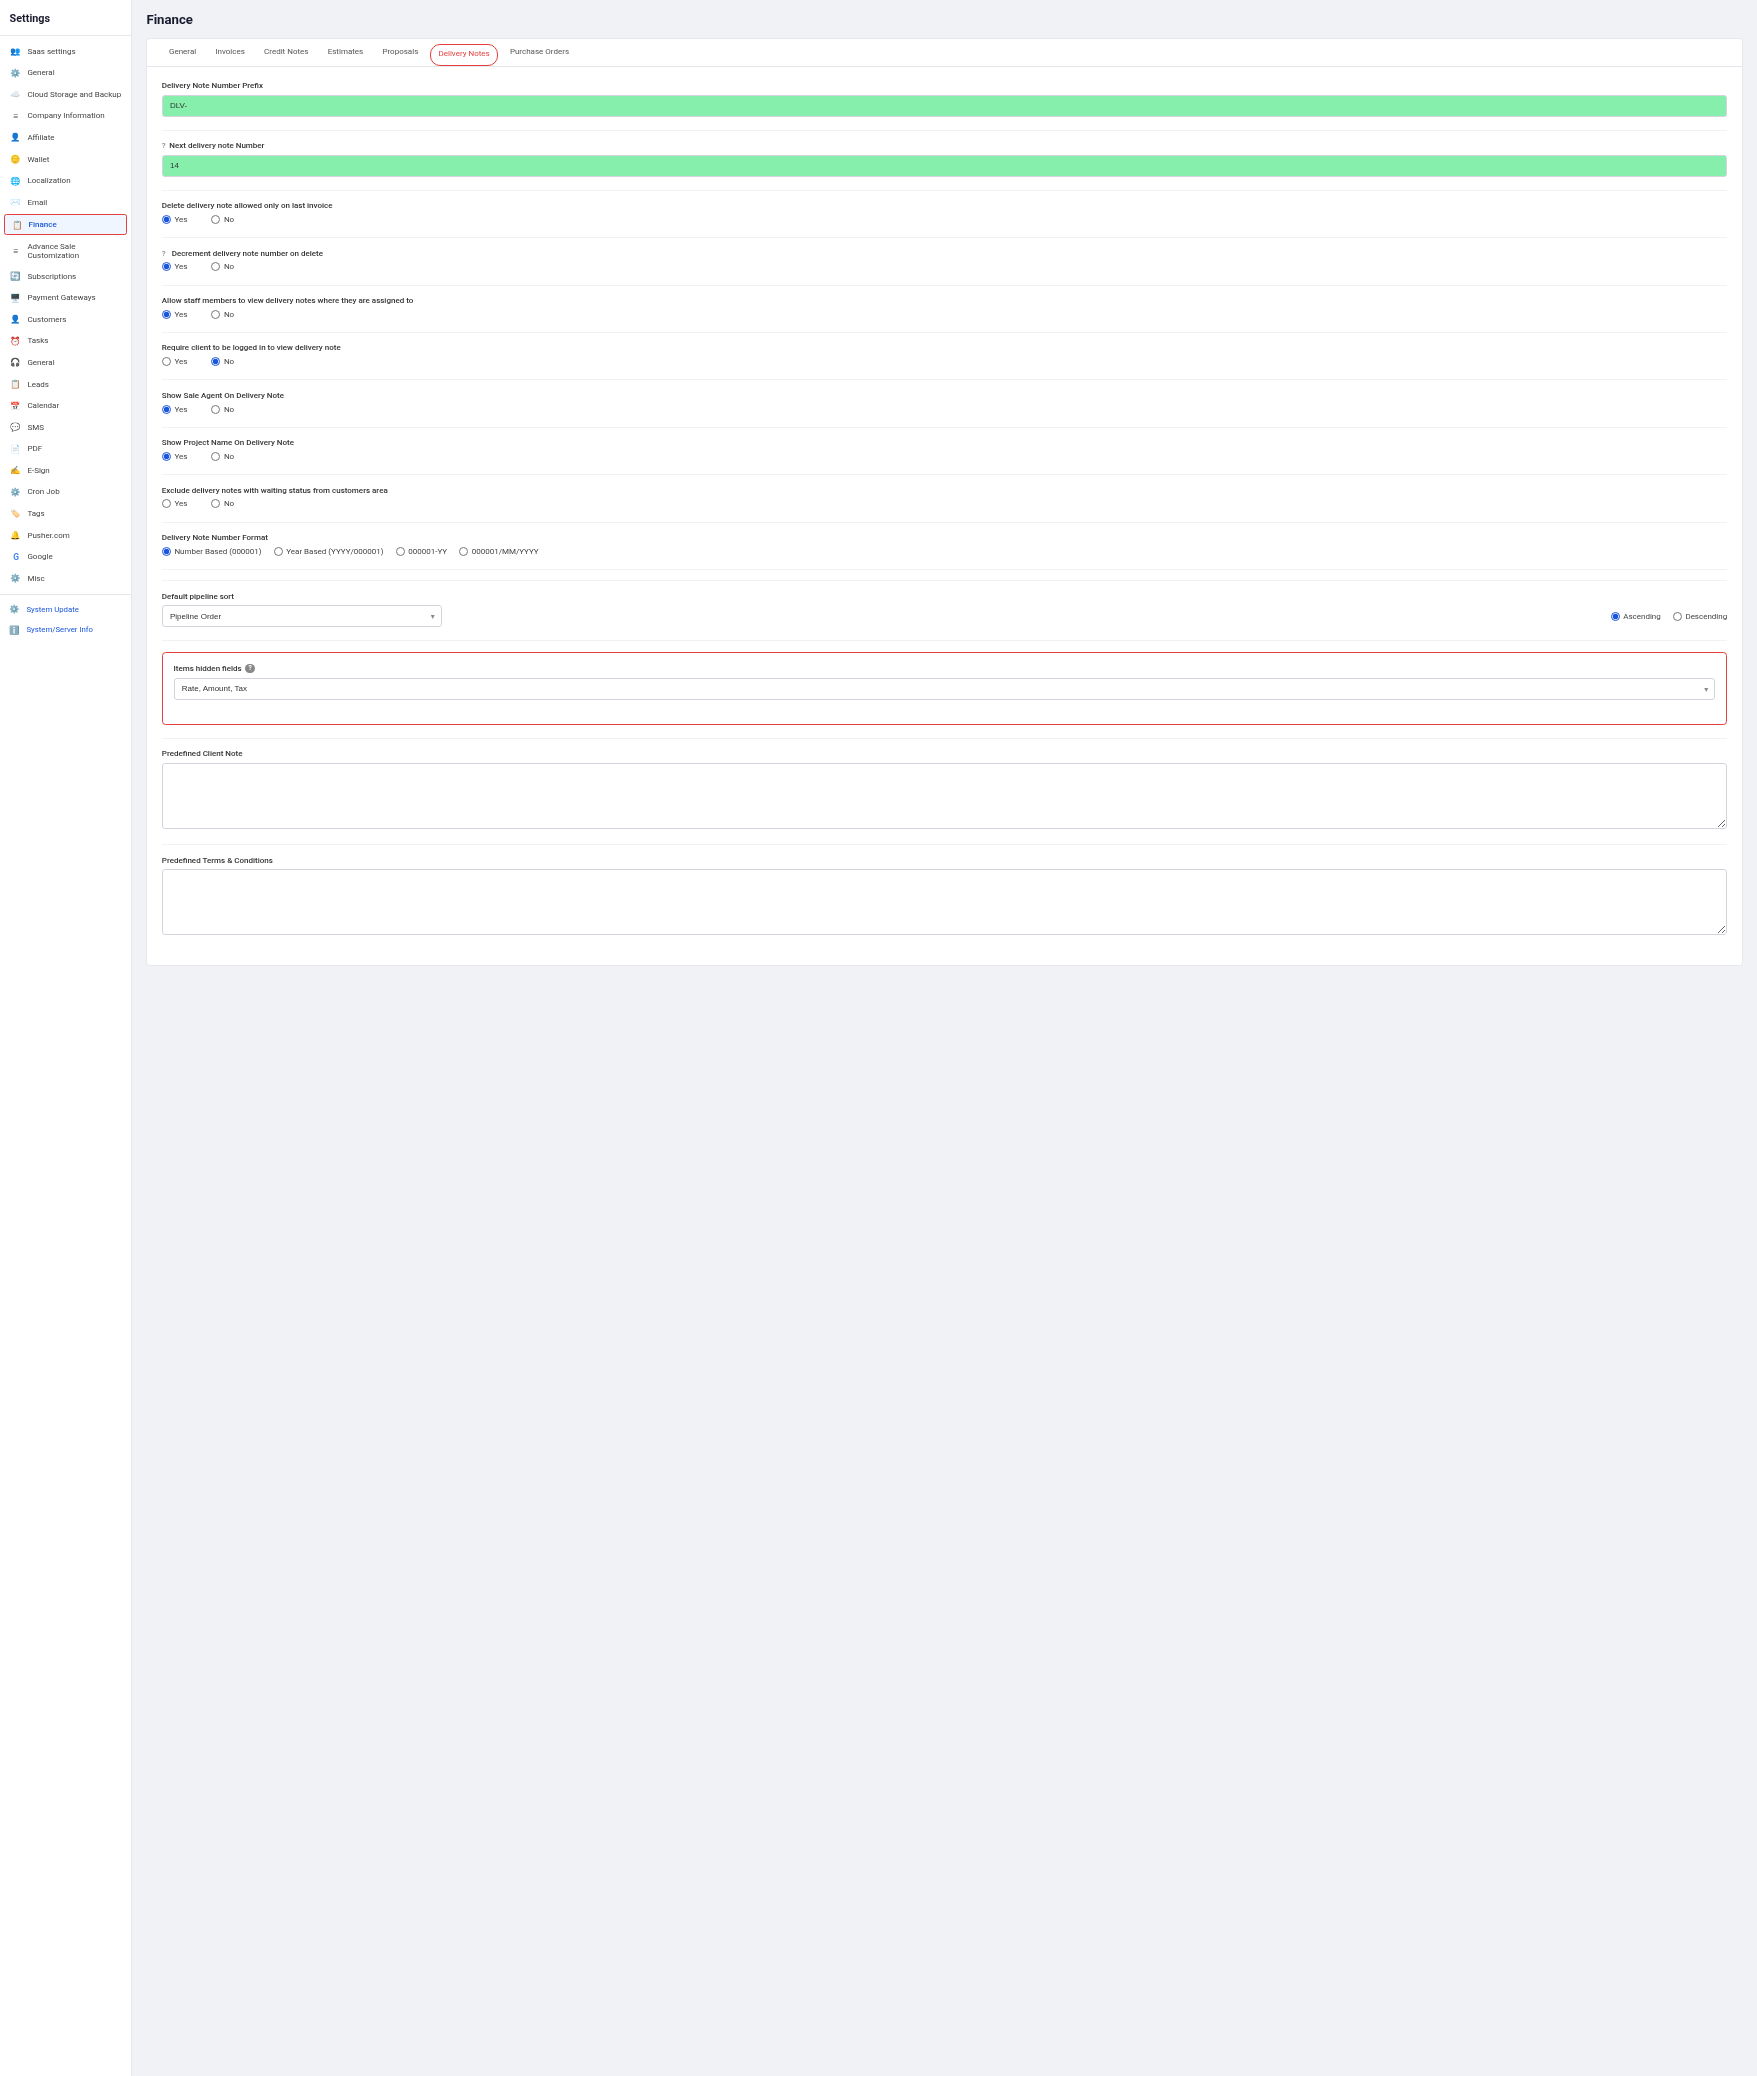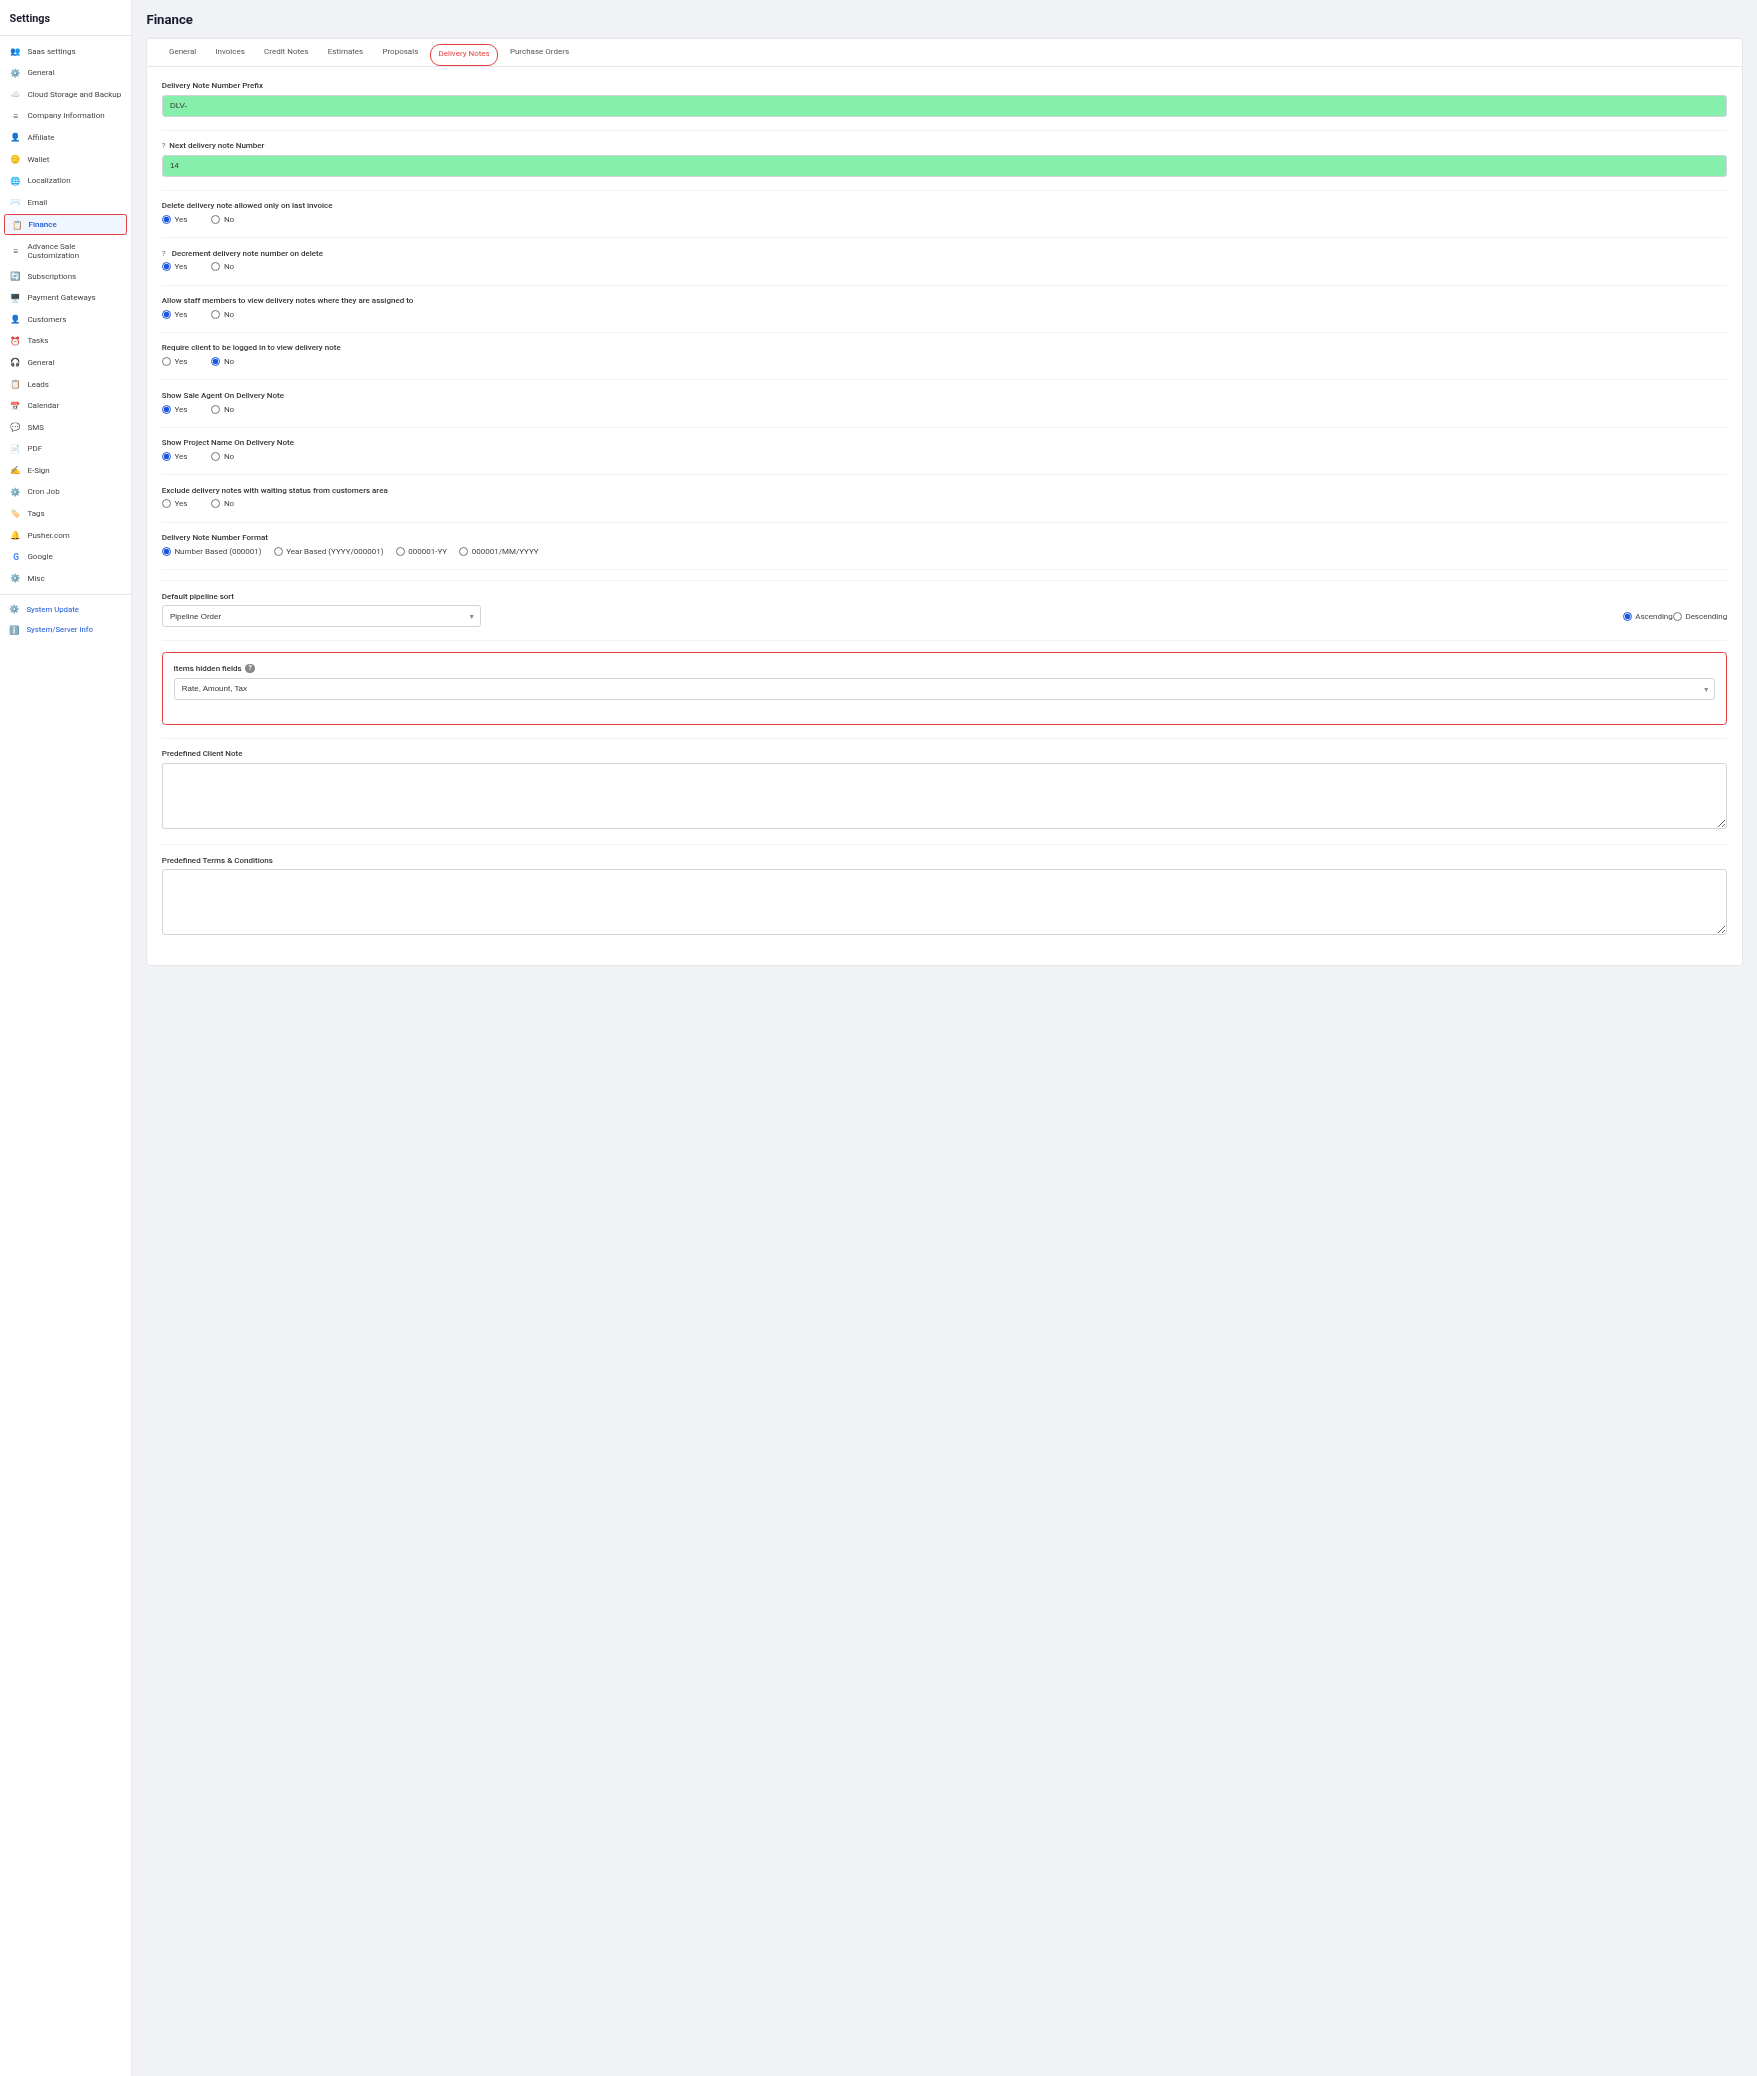--- a/index.html
+++ b/index.html
@@ -531,26 +531,26 @@
         </div>
 
         <div style="height:0.6px;background:#f0f2f5;margin-bottom:10.8px;"></div>
 
 
         <div style="height:0.6px;background:#f0f2f5;margin-bottom:10.8px;"></div>
 
         <div class="form-section">
           <div class="form-label">Default pipeline sort</div>
           <div style="display:flex;align-items:center;gap:9.6px;">
-            <div class="select-wrapper-full" style="width:319px;">
+            <div class="select-wrapper-full" style="width:280px;">
               <select class="select-full">
                 <option>Pipeline Order</option>
               </select>
             </div>
-            <div style="display:flex;align-items:center;gap:0;margin-left:auto;">
+            <div style="display:flex;align-items:center;gap:12px;margin-left:auto;">
               <label class="radio-option">
                 <input type="radio" name="sort-direction" checked="" style="">
                 <span>Ascending</span>
               </label>
               <label class="radio-option">
                 <input type="radio" name="sort-direction" style="">
                 <span>Descending</span>
               </label>
             </div>
           </div>

